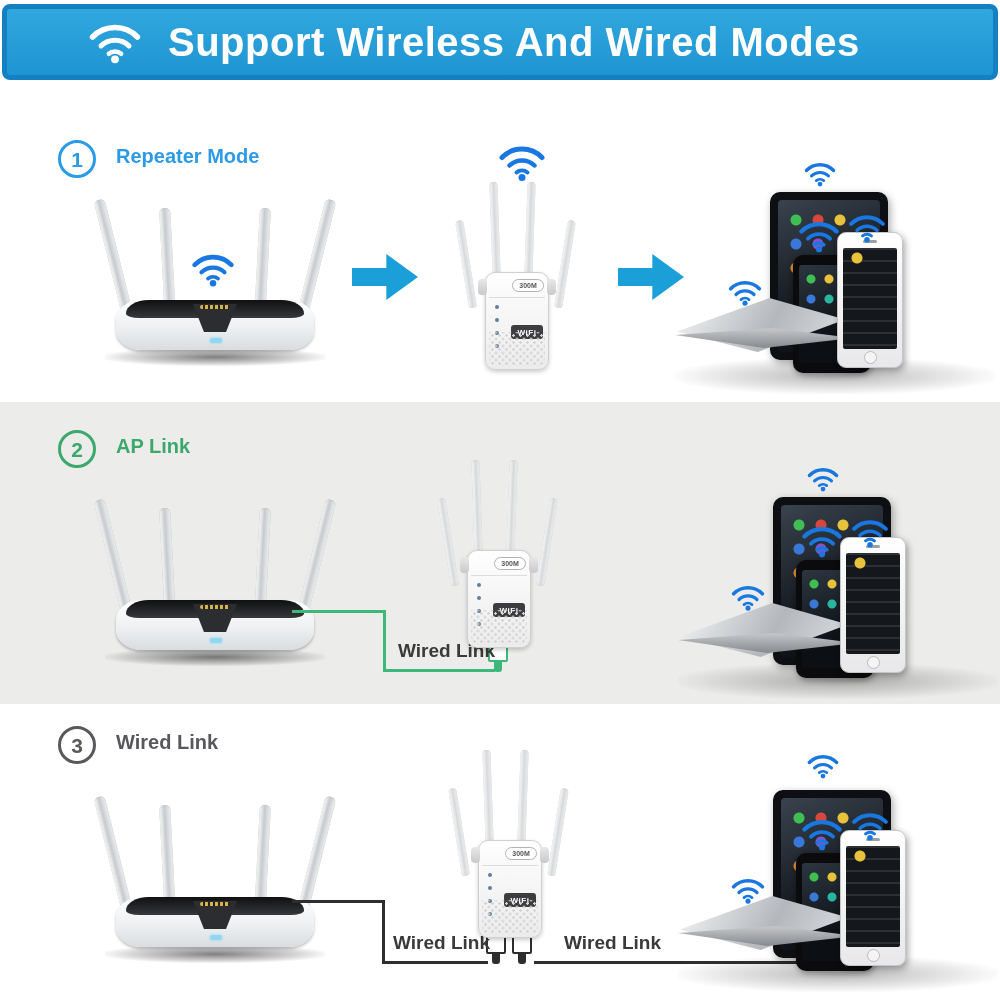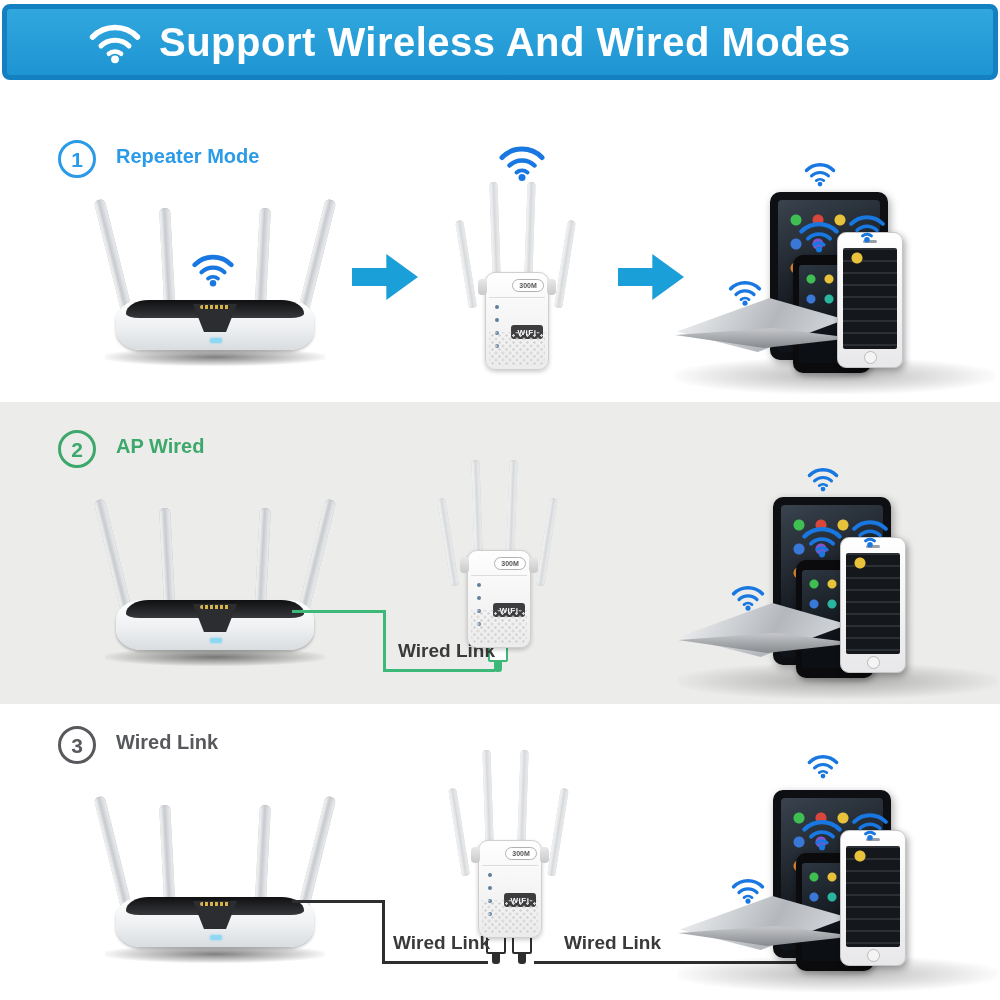--- a/index.html
+++ b/index.html
@@ -5,21 +5,21 @@
   html,body{margin:0;padding:0;background:#fff;}
   body{font-family:"Liberation Sans",sans-serif;}
   .canvas{position:relative;width:1000px;height:1000px;background:#fff;overflow:hidden;}
 
   
   .banner{position:absolute;left:2px;top:4px;right:2px;height:66px;
     border:5px solid #1480C2;border-radius:8px;
     background:linear-gradient(180deg,#31A7DE 0%,#1E95D3 100%);
     display:flex;align-items:center;padding-left:80px;}
   .banner-wifi{width:56px;height:44px;color:#fff;margin-right:16px;flex:none;}
-  .title{margin:0;color:#fff;font-size:40px;font-weight:bold;letter-spacing:.5px;white-space:nowrap;}
+  .title{margin:9px;color:#fff;font-size:40px;font-weight:bold;letter-spacing:.5px;white-space:nowrap;}
 
   
   .gray-band{position:absolute;left:0;top:402px;width:1000px;height:302px;background:#ECECEA;}
 
   
   .mode-badge{position:absolute;width:32px;height:32px;border:3px solid currentColor;border-radius:50%;
     display:flex;align-items:center;justify-content:center;}
   .mode-num{font-size:21px;font-weight:bold;line-height:1;}
   .mode-label{position:absolute;font-size:20px;font-weight:bold;line-height:36px;white-space:nowrap;}
 
@@ -258,21 +258,21 @@
           <path d="M25 46 A36 36 0 0 1 75 46" fill="none" stroke="currentColor" stroke-width="9" stroke-linecap="round"></path>
           <path d="M39 60 A17 17 0 0 1 61 60" fill="none" stroke="currentColor" stroke-width="8" stroke-linecap="round"></path>
           <circle cx="50" cy="70" r="7" fill="currentColor"></circle>
         </svg>
       </span>
   </div>
 
   <div class="mode-badge" style="left:58px;top:430px;color:#3DA86C">
     <span class="mode-num">2</span>
   </div>
-  <div class="mode-label" style="left:116px;top:428px;color:#3DA86C">AP Wired</div>
+  <div class="mode-label" style="left:116px;top:428px;color:#3DA86C">AP Link</div>
 
   <div class="router" style="left:100px;top:498px">
     <span class="ant aol"></span>
     <span class="ant ail"></span>
     <span class="ant air"></span>
     <span class="ant aor"></span>
     <span class="rshadow"></span>
     <span class="rbody">
       <span class="rtop"></span>
       <span class="rnose"></span>

